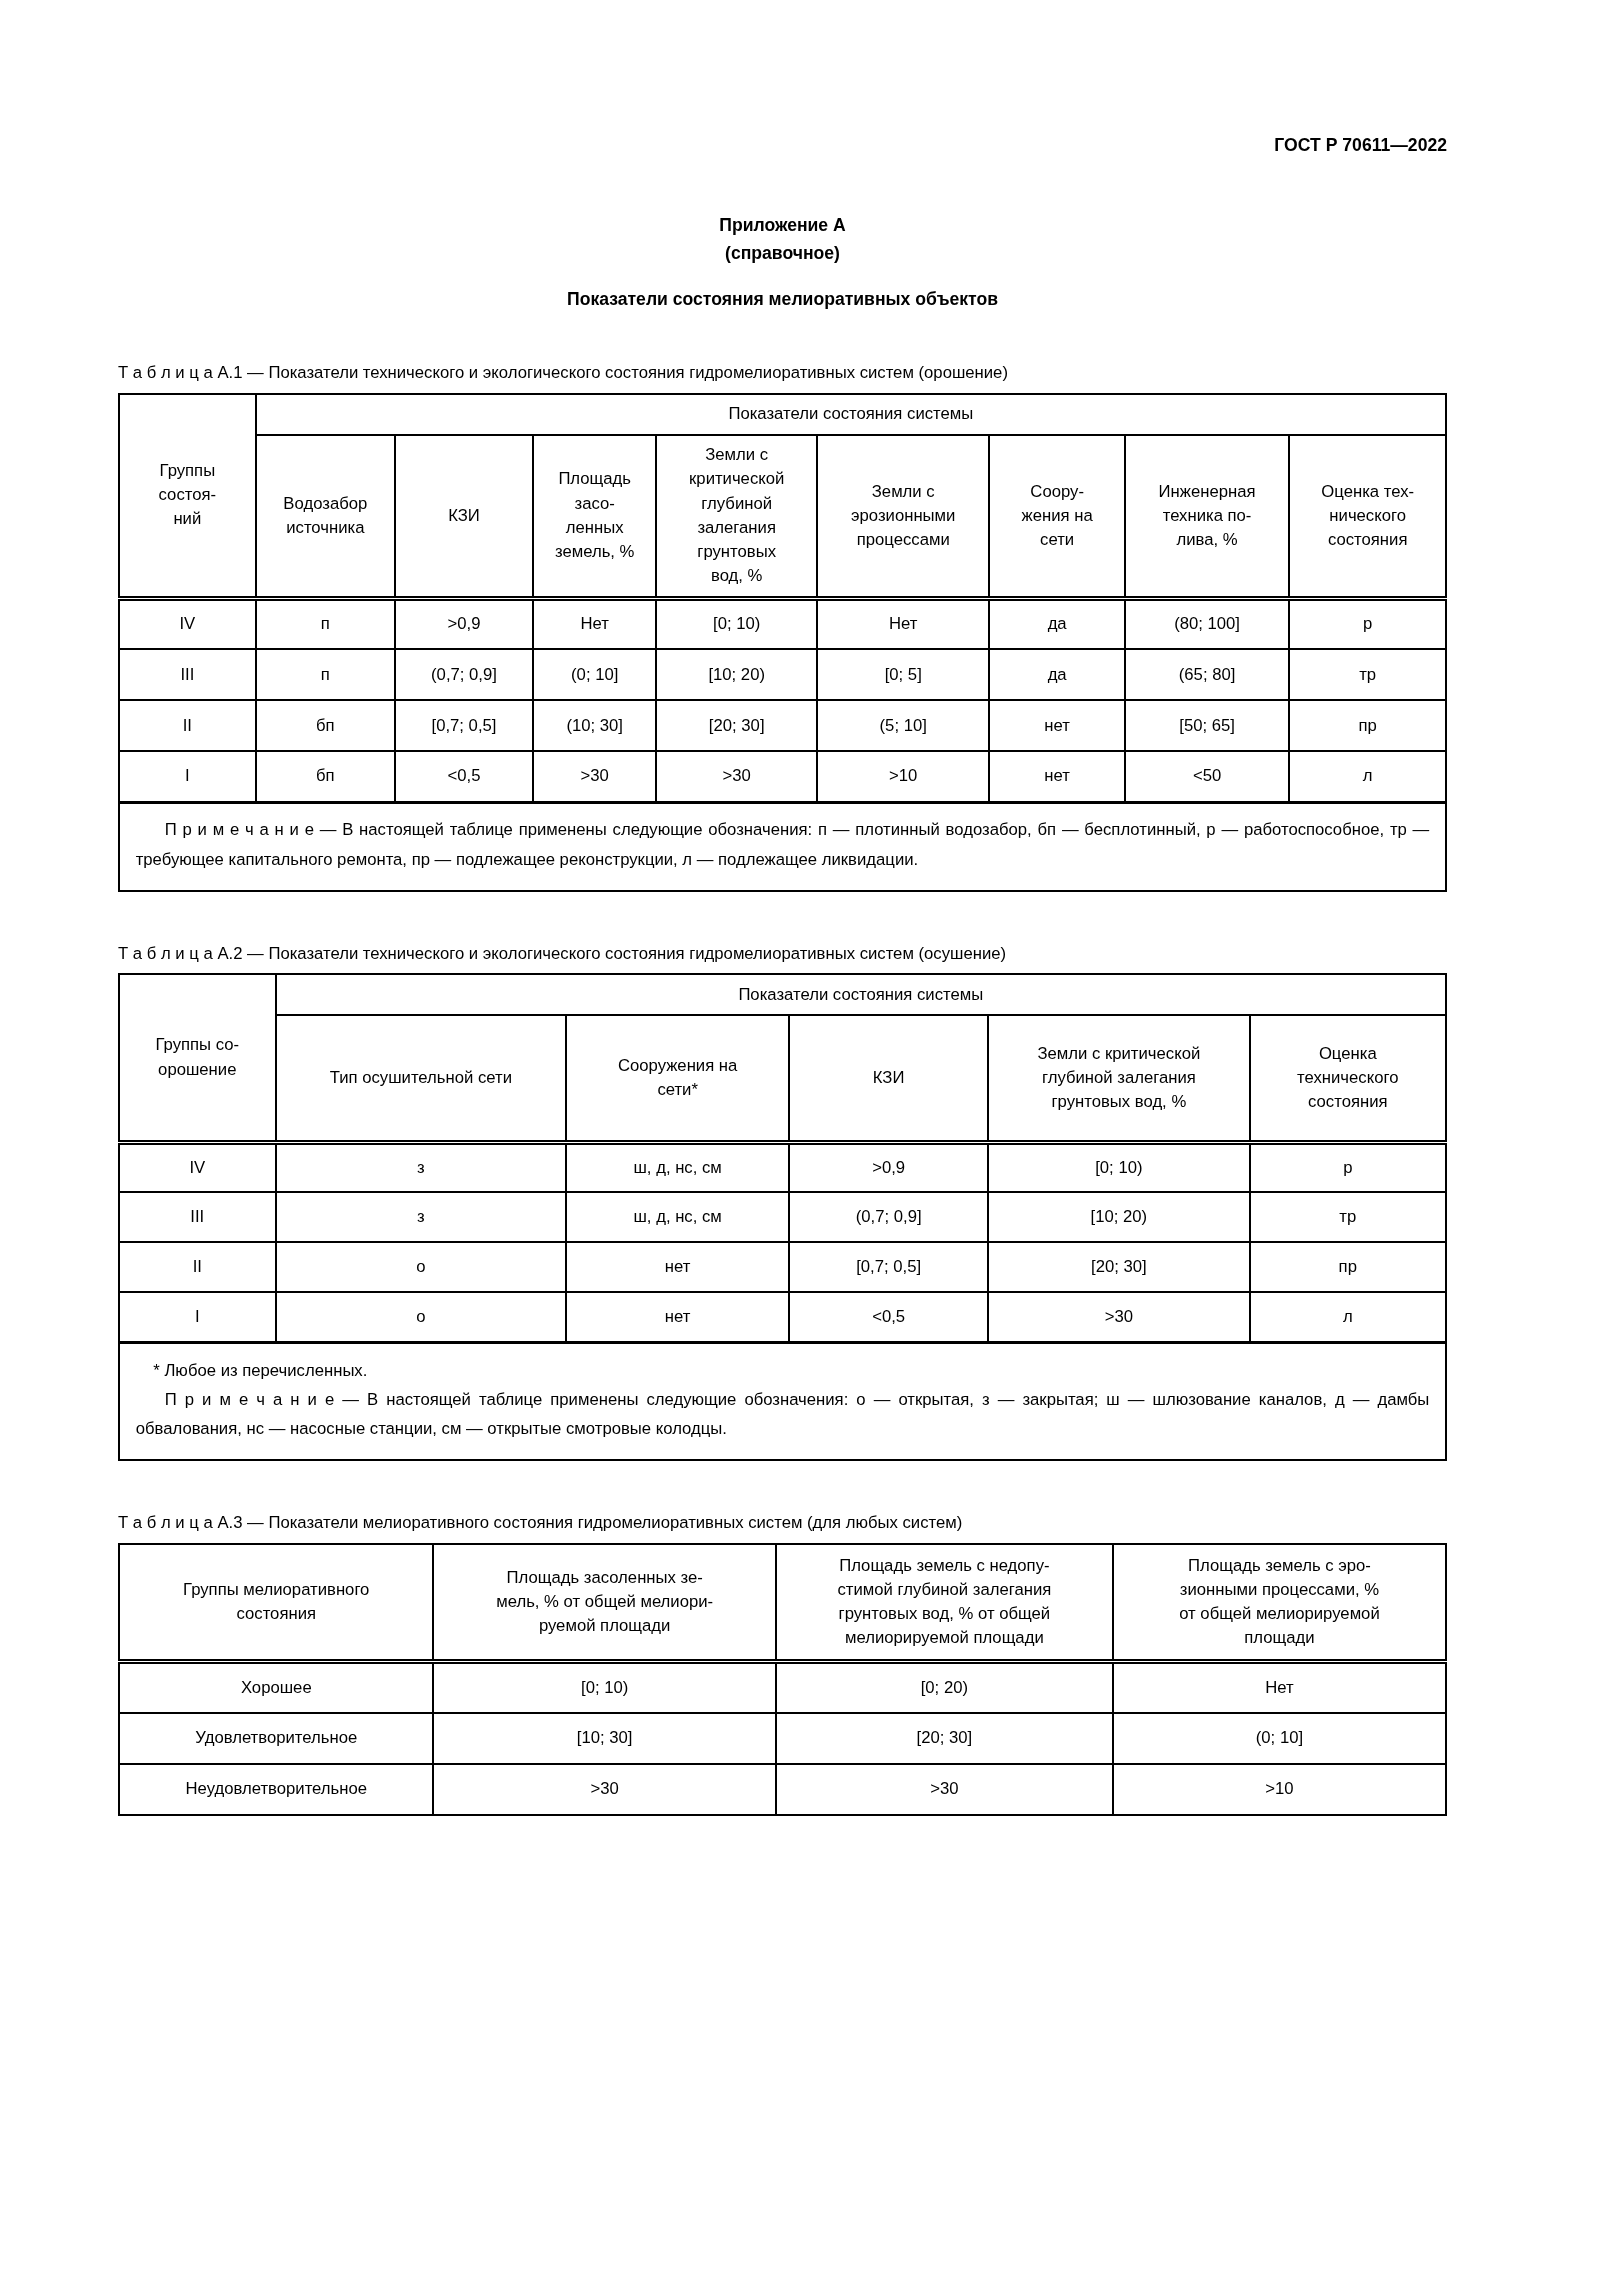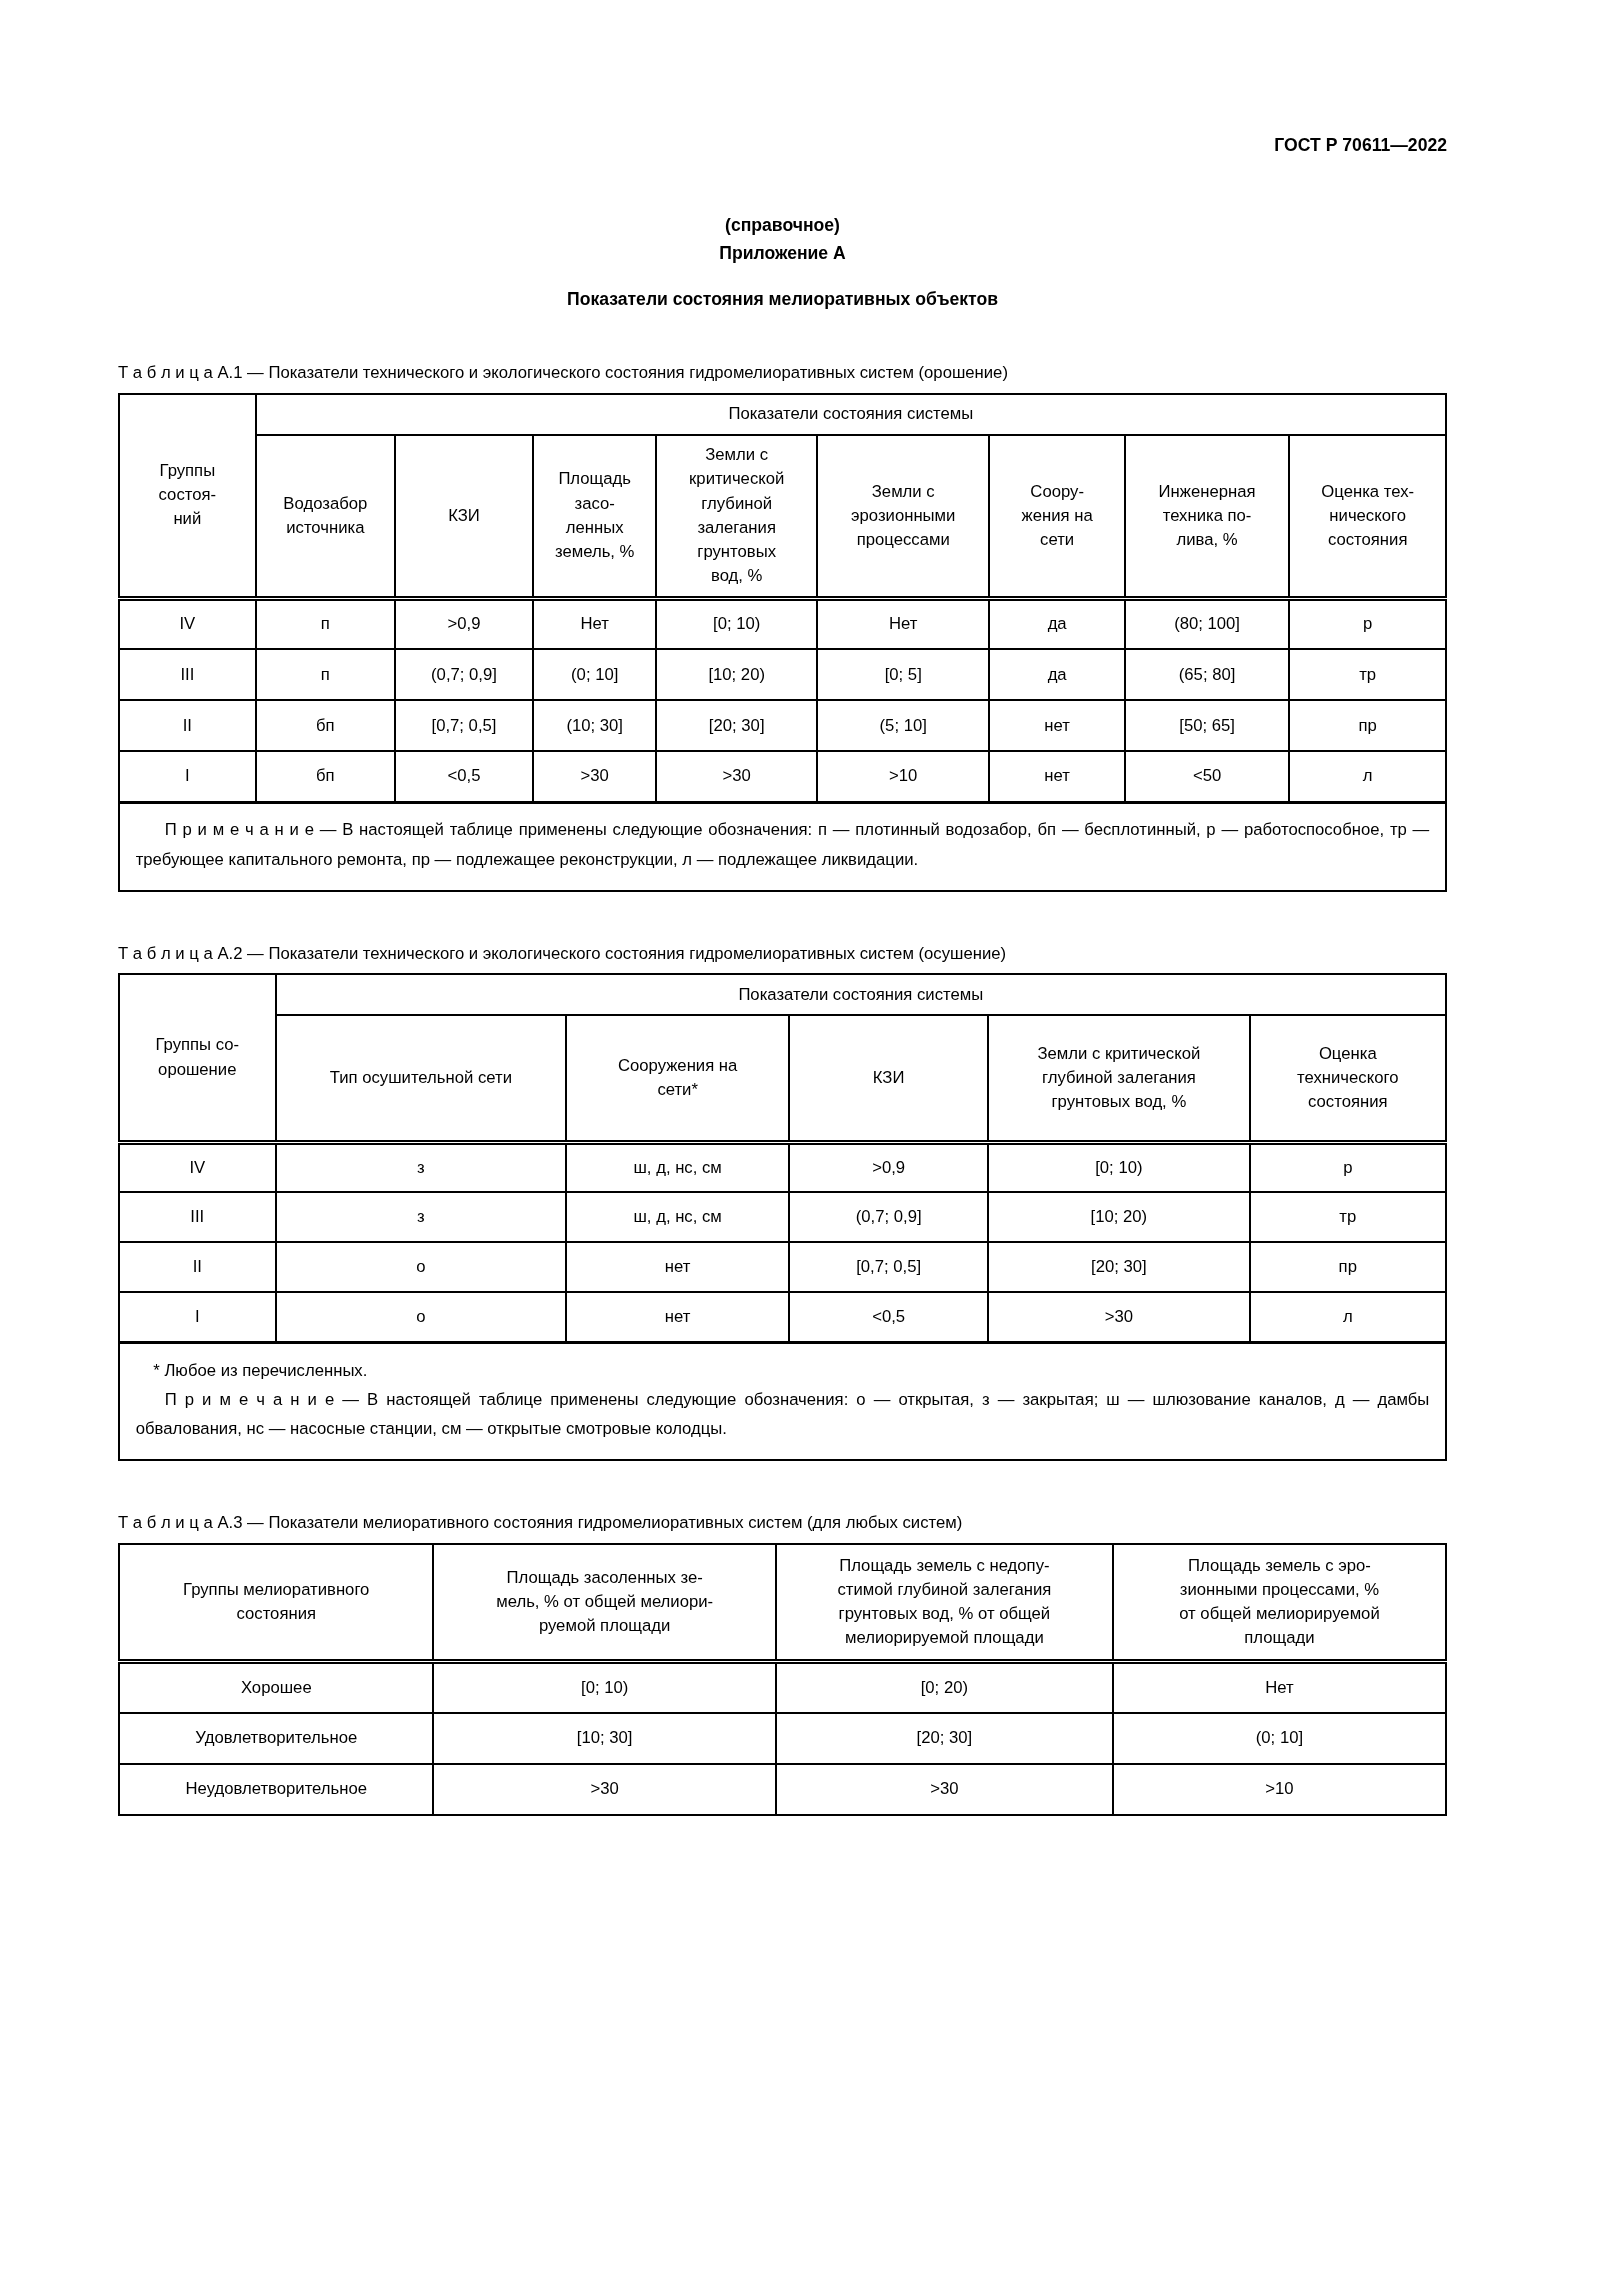--- a/index.html
+++ b/index.html
@@ -97,22 +97,22 @@
 </style>
 </head>
 <body>
 
 <div class="page">
   <div class="content">
 
     <div class="doc-ref">ГОСТ Р 70611—2022</div>
 
     <div class="appendix">
+      <div>Приложение А</div>
       <div>(справочное)</div>
-      <div>Приложение А</div>
     </div>
 
     <div class="section-title">Показатели состояния мелиоративных объектов</div>
 
     <div class="tcaption">Т а б л и ц а   А.1 — Показатели технического и экологического состояния гидромелиоративных систем (орошение)</div>
     <table class="gt gt-a1">
       <colgroup>
         <col style="width:10.3%">
           <col style="width:10.5%">
           <col style="width:10.4%">

